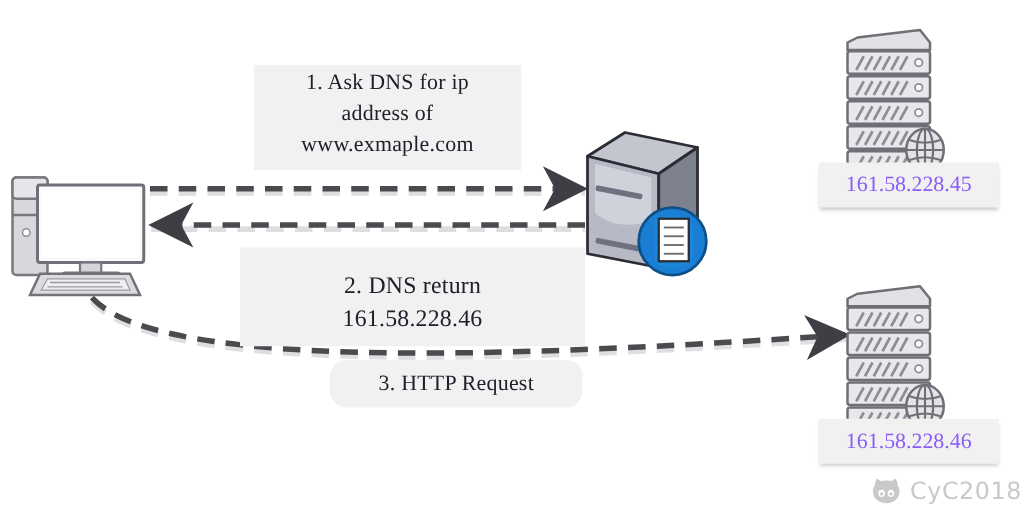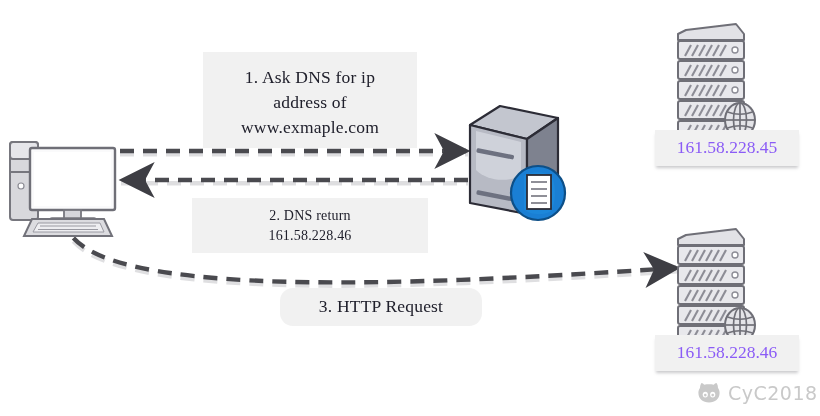--- a/index.html
+++ b/index.html
@@ -30,31 +30,31 @@
     text-align: center;
     line-height: 1.42;
     white-space: pre-line;
     letter-spacing: 0.2px;
   }
   #label-step1 {
     left: 203px;
     top: 52px;
     width: 214px;
     font-size: 17.5px;
-    padding: 13px 0 8px 0;
+    padding: 1px 0 8px 0;
   }
   #label-step2 {
     left: 192px;
     top: 198px;
-    width: 236px;
-    font-size: 14px;
-    padding: 8px 0 7px 0;
+    width: 276px;
+    font-size: 19px;
+    padding: 18px 0 7px 0;
   }
   #label-step3 {
-    left: 280px;
+    left: 264px;
     top: 288px;
     width: 202px;
     font-size: 17.5px;
     padding: 6px 0 7px 0;
     border-radius: 13px;
   }
   .ip-box {
     position: absolute;
     background: #f1f1f1;
     color: #8b5cf6;

